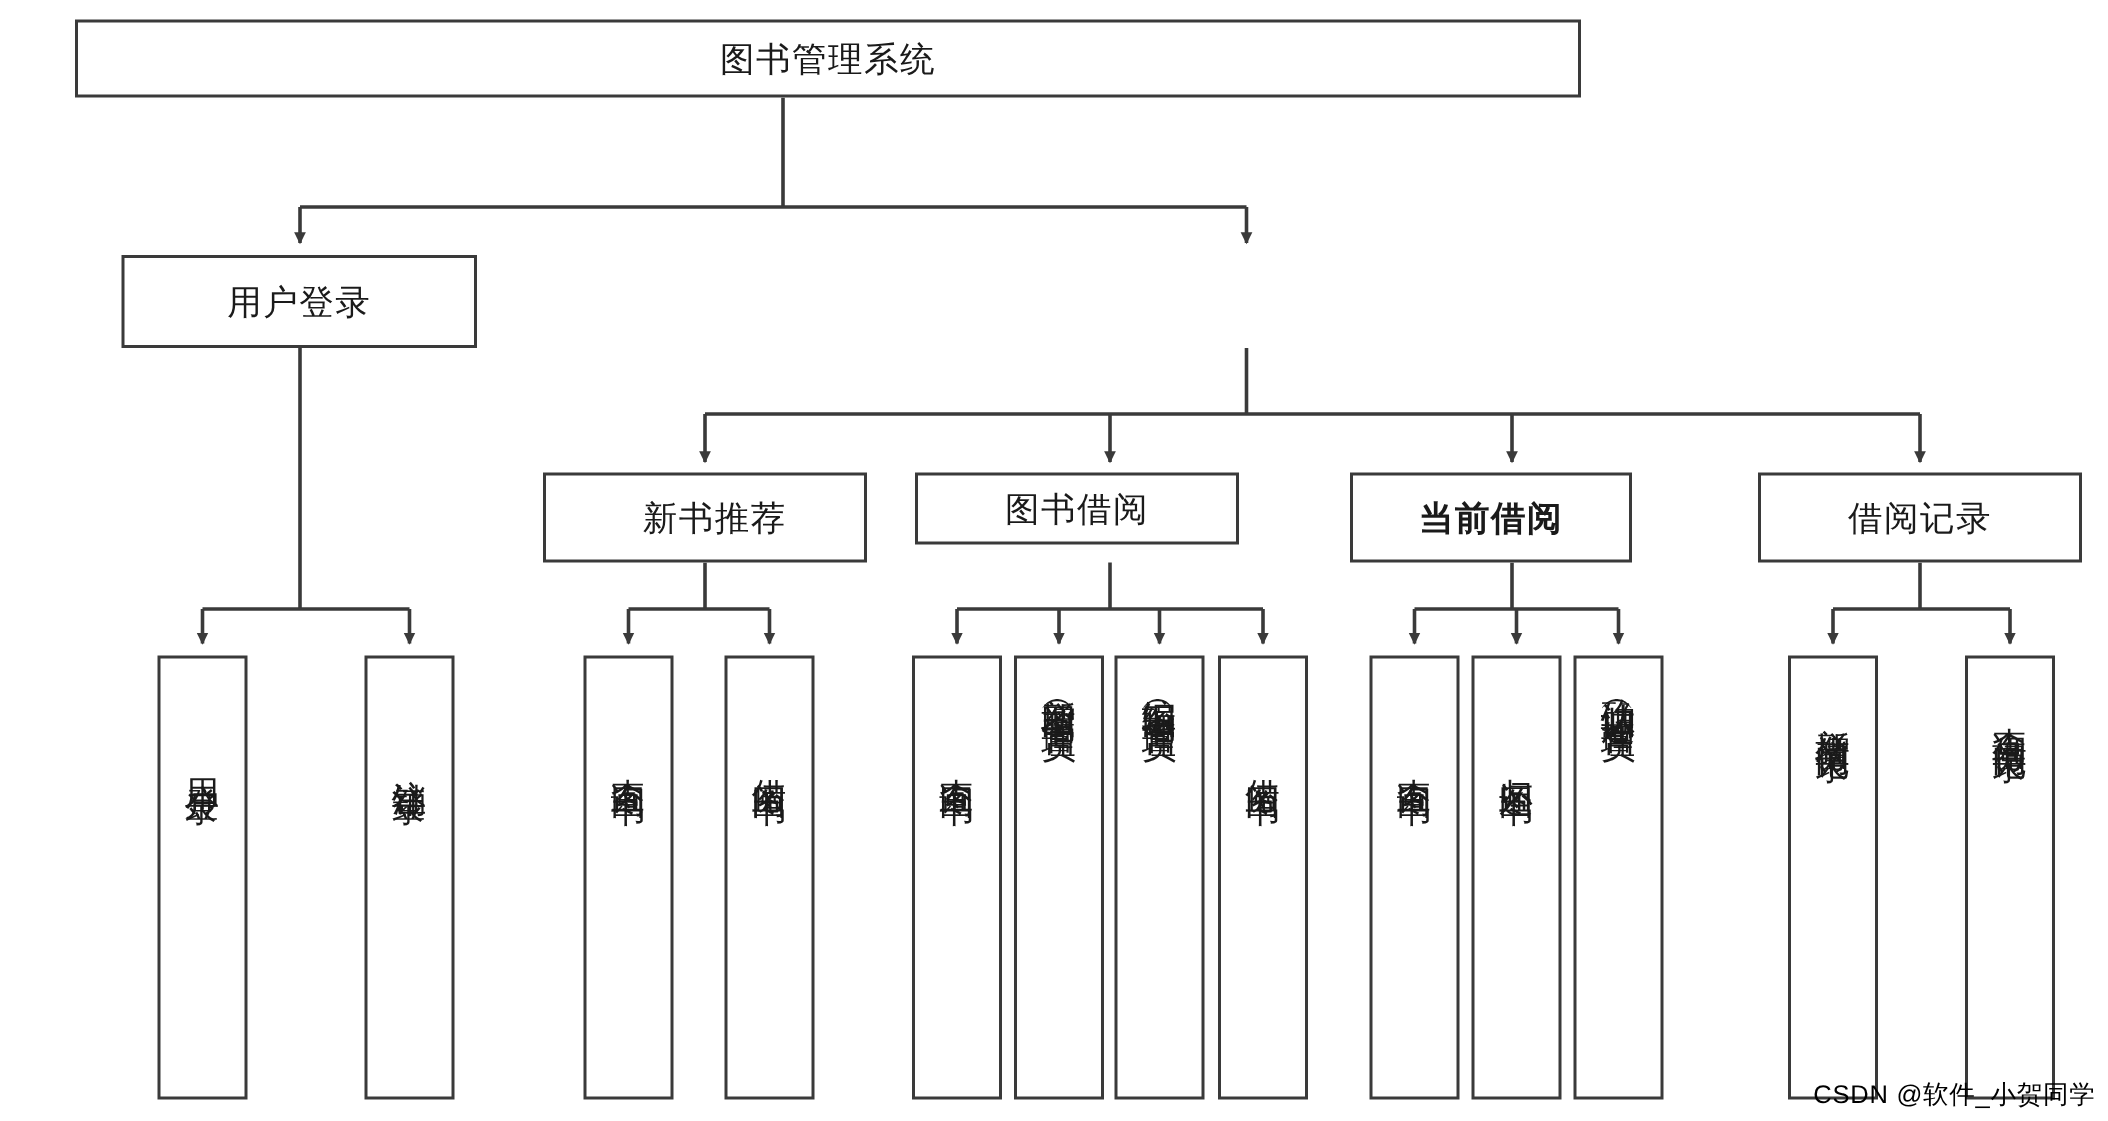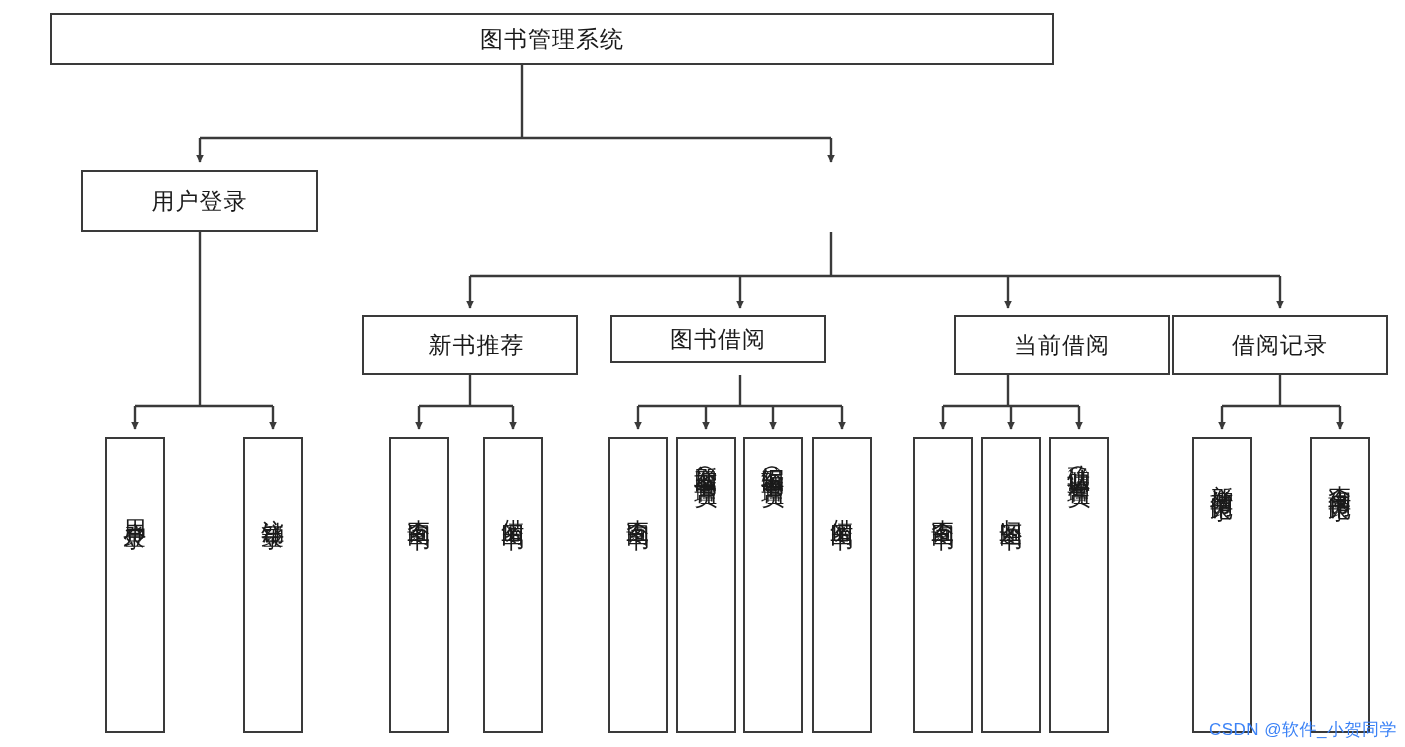--- a/index.html
+++ b/index.html
@@ -60,21 +60,21 @@
     font-size: 23px;
     line-height: 1.06;
     letter-spacing: 3px;
     white-space: nowrap;
   }
   #watermark {
     position: absolute;
     right: 8px;
     bottom: 6px;
     font-size: 17px;
-    color: #3b82f6;
+    color: #000000;
     letter-spacing: 0.5px;
     z-index: 5;
     white-space: nowrap;
   }
 </style>
 </head>
 <body>
 
 <div id="canvas">
 
@@ -138,21 +138,21 @@
 
 
   <div class="node h" style="left:362px; top:315px; width:216px; height:60px;padding-left:13px;">
     <span class="label">新书推荐</span>
   </div>
 
   <div class="node h" style="left:610px; top:315px; width:216px; height:48px;">
     <span class="label">图书借阅</span>
   </div>
 
-  <div class="node h" style="left:954px; top:315px; width:216px; height:60px;">
+  <div class="node h" style="left:900px; top:315px; width:188px; height:60px;font-weight:bold;">
     <span class="label">当前借阅</span>
   </div>
 
   <div class="node h" style="left:1172px; top:315px; width:216px; height:60px;align-items:center;">
     <span class="label">借阅记录</span>
   </div>
 
   <div class="node v" style="left:105px; top:437px; width:60px; height:296px; padding-top:62px;">
     <span class="label">用户登录</span>
   </div>

